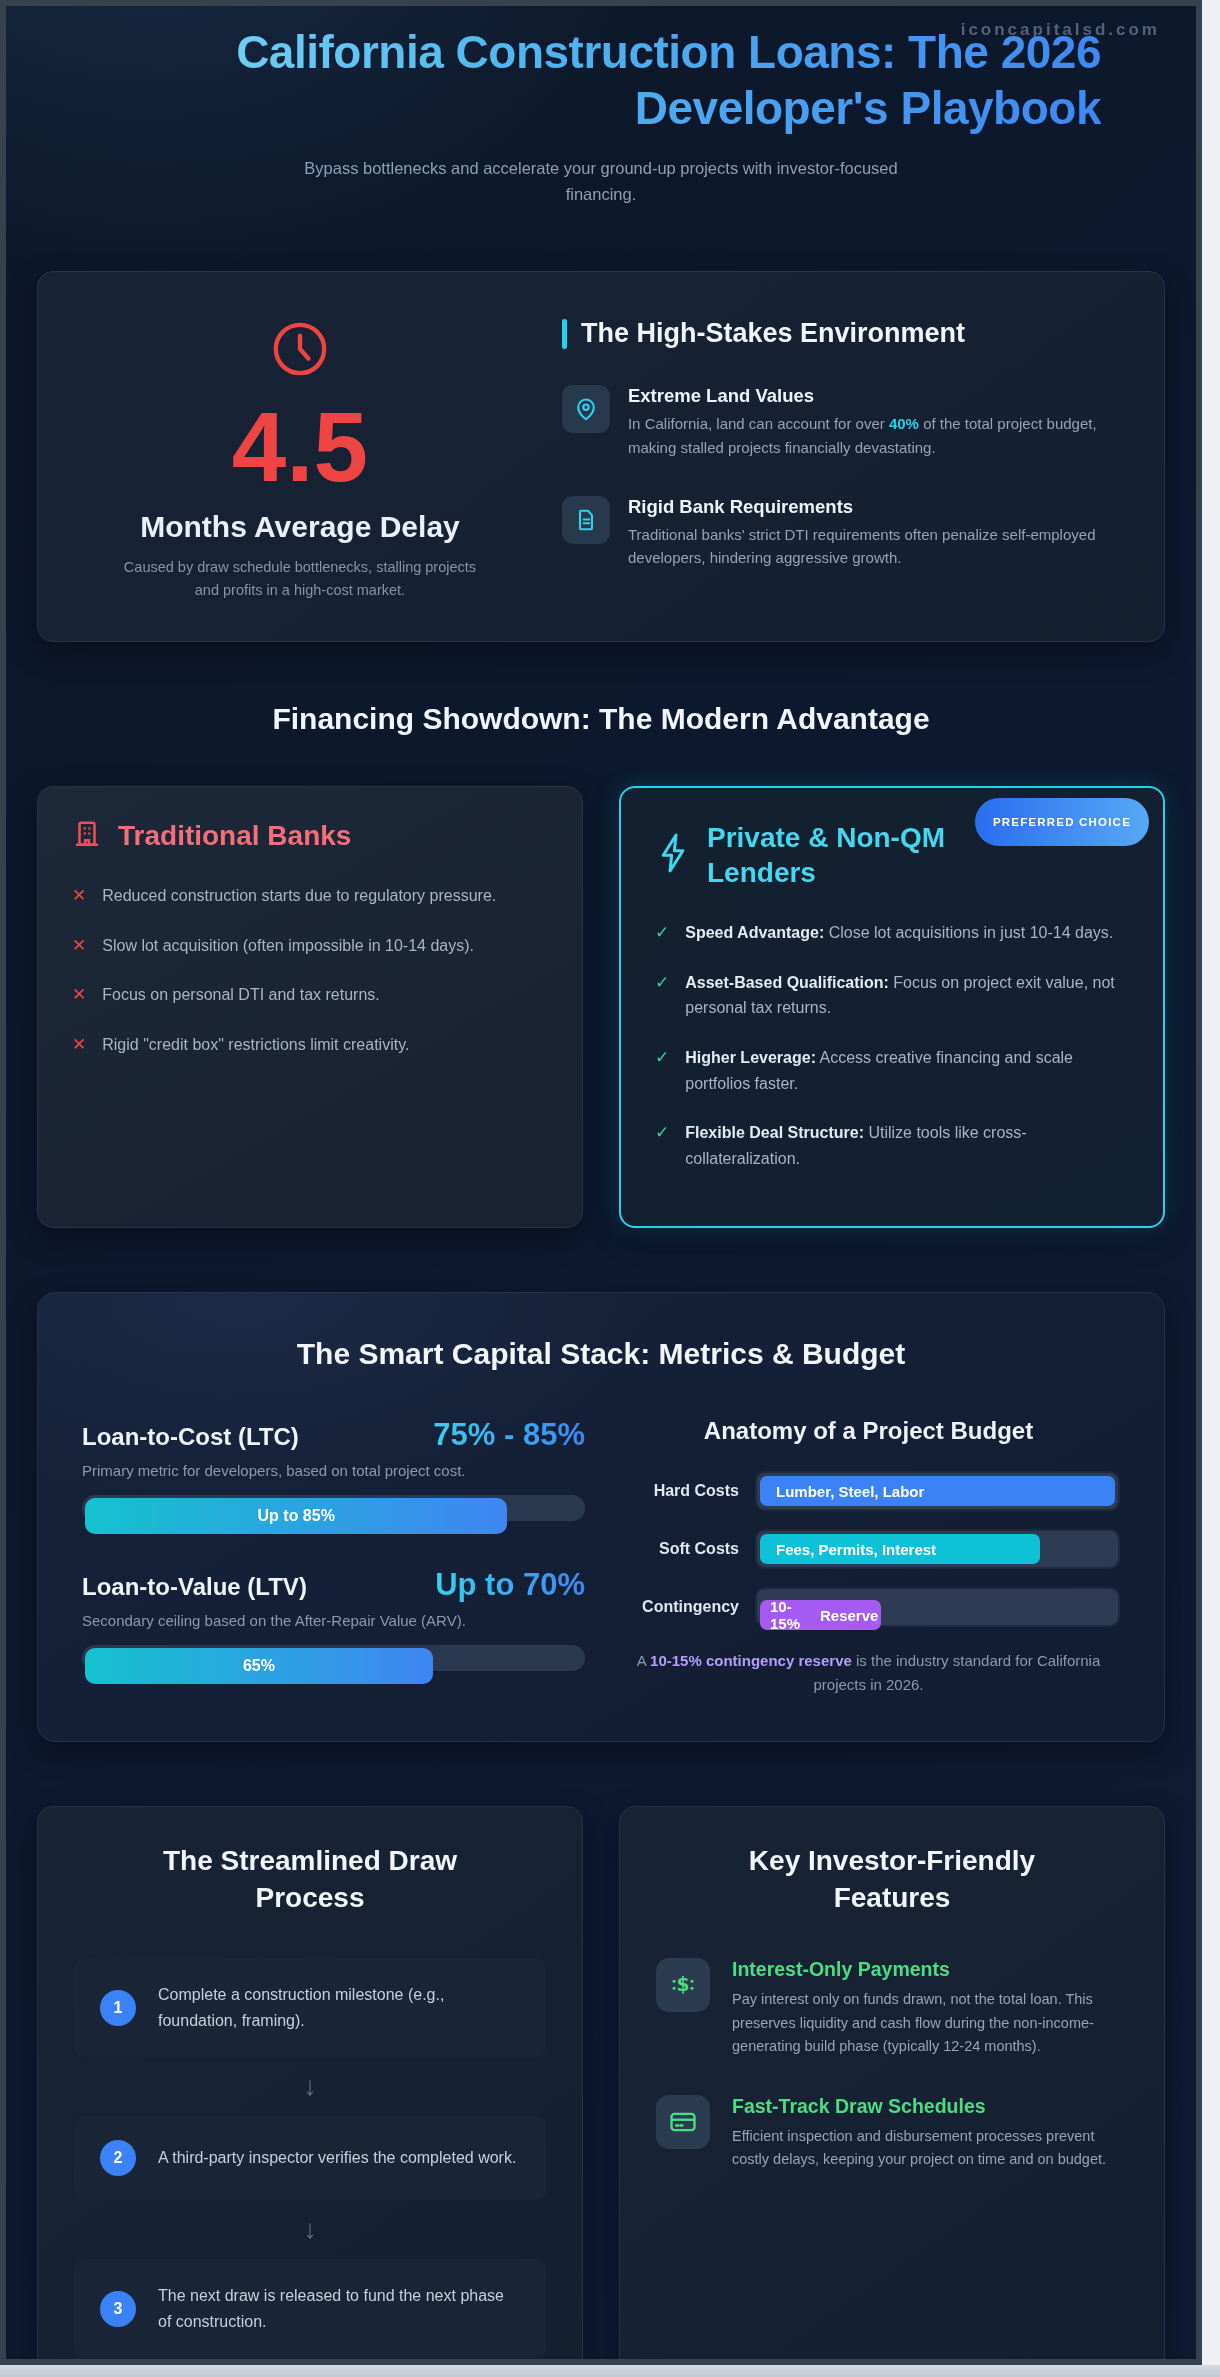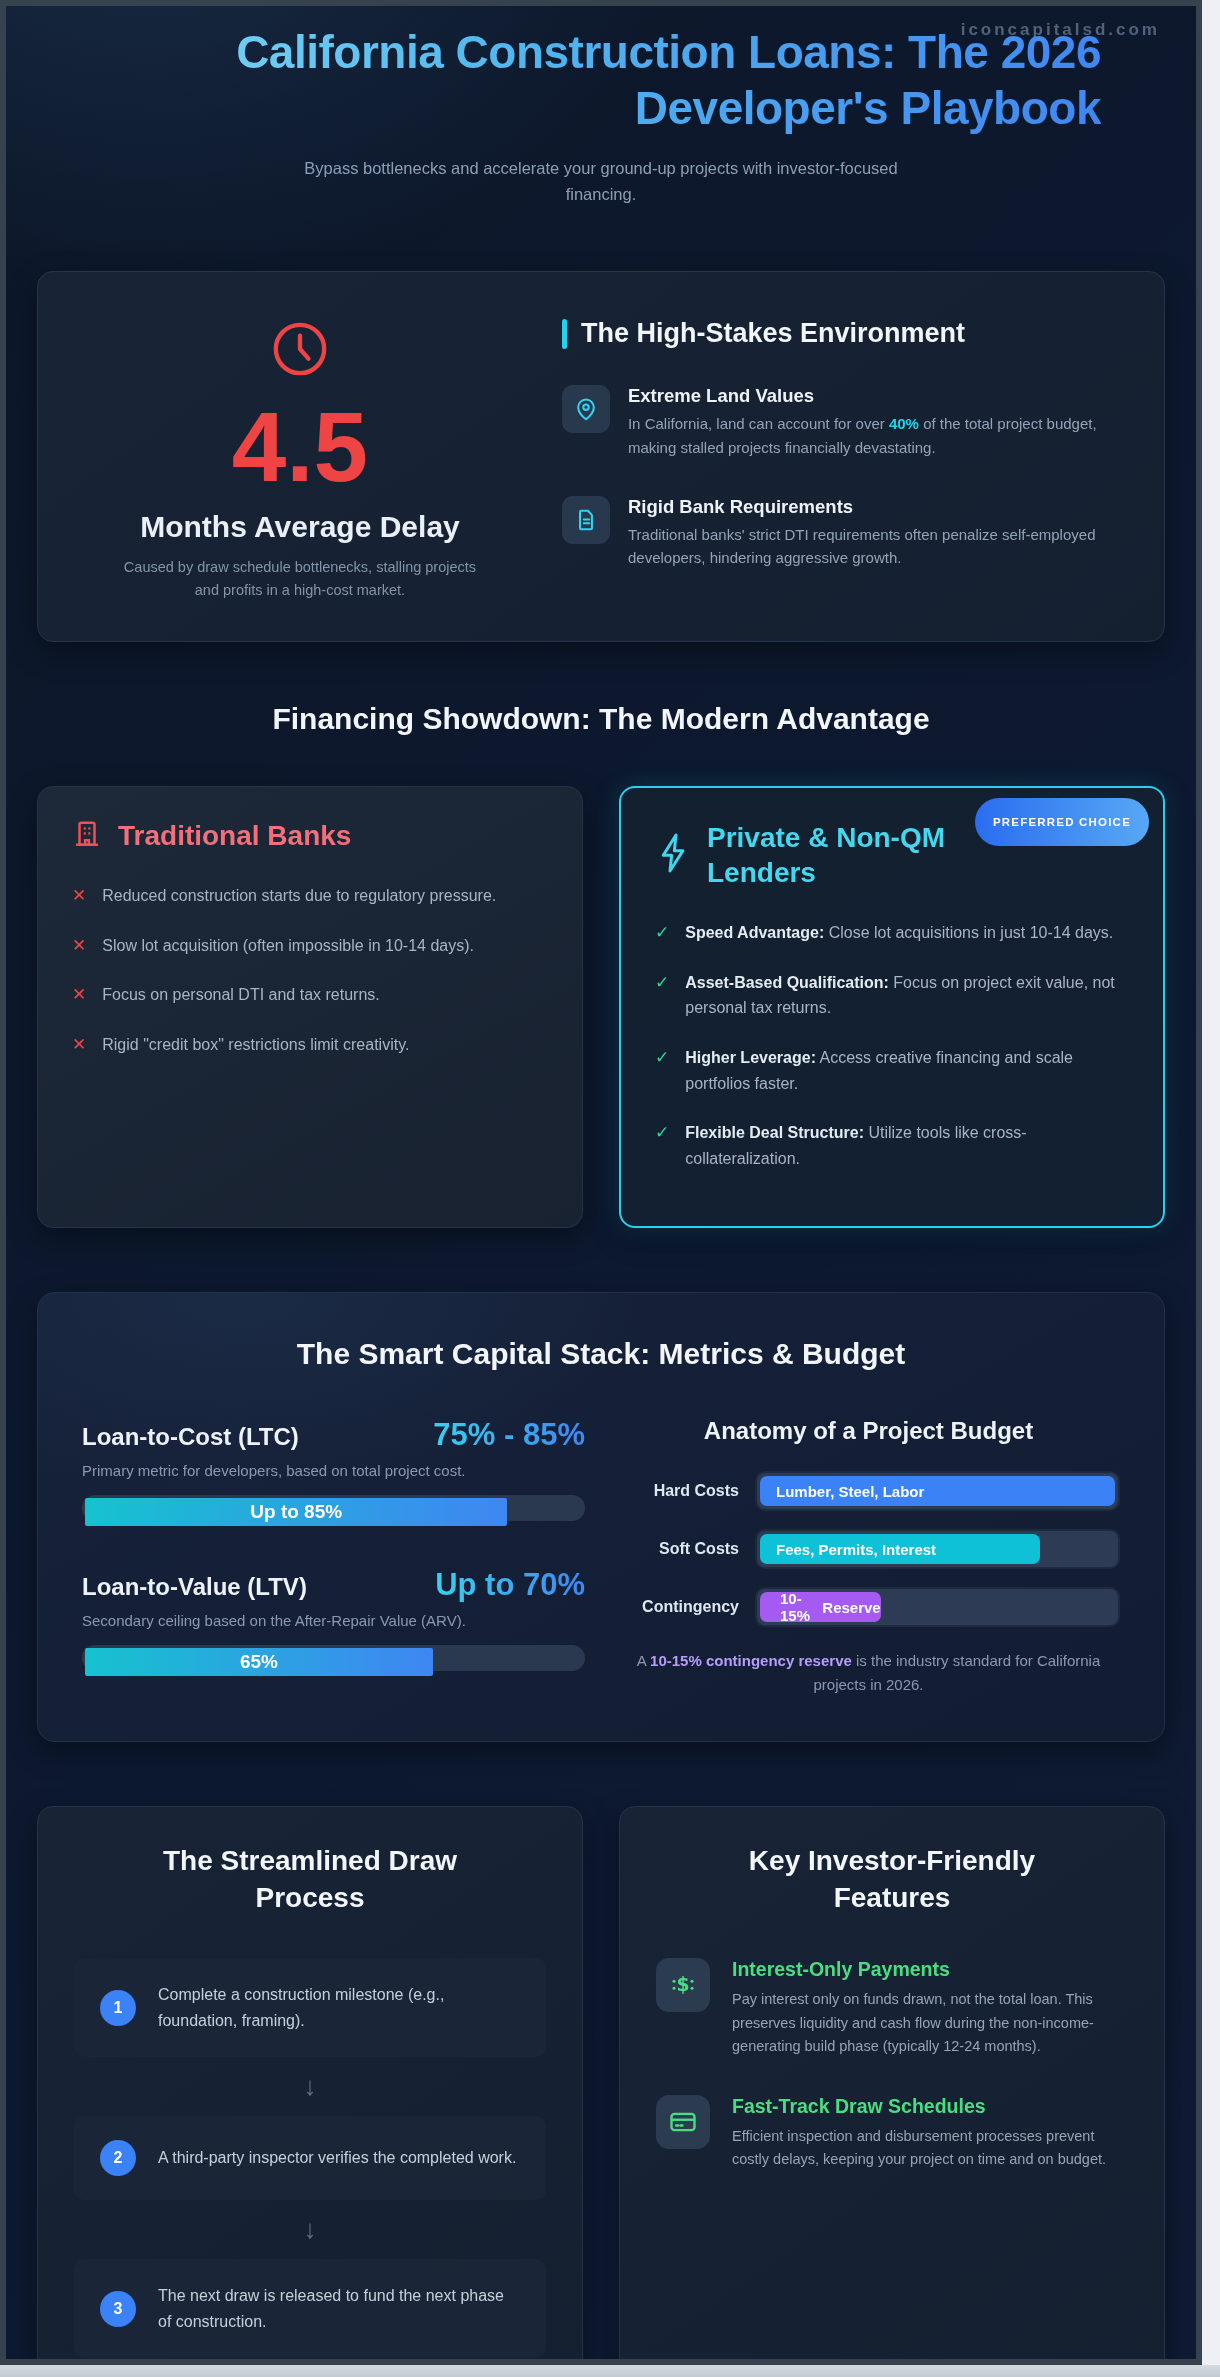--- a/index.html
+++ b/index.html
@@ -103,36 +103,36 @@
   .metric-head{ display:flex; align-items:baseline; justify-content:space-between; }
   .metric-head .lbl{ font-size:24px; font-weight:700; color:#eef3f9; }
   .metric-head .val{
     font-size:31px; font-weight:800;
     background:linear-gradient(90deg,#38d1ee,#3f86f2);
     -webkit-background-clip:text; background-clip:text; color:transparent;
   }
   .metric-cap{ font-size:15px; color:#8b99ad; margin-top:9px; }
   .track{ margin-top:16px; height:26px; border-radius:13px; background:#2b3950; padding:3px; }
   .fill{
-    height:28px; border-radius:2px;
+    height:36px; border-radius:10px;
     background:linear-gradient(90deg,#16c2cf,#3f86f2);
     display:flex; align-items:center; justify-content:center;
-    color:#fff; font-size:19px; font-weight:bold;
+    color:#fff; font-size:16px; font-weight:bold;
   }
   .metric + .metric{ margin-top:46px; }
 
   .budget h3{ text-align:center; font-size:24px; font-weight:700; color:#eef3f9; margin-bottom:26px; }
   .b-row{ display:flex; align-items:center; margin-top:18px; }
   .b-row .b-lbl{ width:122px; text-align:right; font-size:16px; font-weight:700; color:#dfe7f0; margin-right:16px; flex:none;}
   .b-track{ flex:1; height:40px; border-radius:10px; background:#2d3b55; border:2px solid #1e2a42; padding:3px; }
   .b-fill{
     height:30px; border-radius:7px; display:flex; align-items:center;
     color:#fff; font-size:15px; font-weight:bold; padding-left:16px; gap:10px;
   }
-  .b-fill.cont{ padding-left:20px; overflow:visible; }
+  .b-fill.cont{ padding-left:10px; overflow:visible;margin-top:8px; }
   .b-strong{ max-width:40px; line-height:1.15; display:inline-block; word-break:break-word; }
   .b-note{ margin:22px auto 0; max-width:520px; text-align:center; font-size:15px; line-height:1.6; color:#8b99ad; }
   .hl-purple{ color:#b79df8; font-weight:bold; }
 
   
   .bottom-grid{ margin-top:64px; display:grid; grid-template-columns:1fr 1fr; gap:36px; padding-bottom:34px;}
   .bottom-card{ padding:36px; min-height:524px; }
   .bottom-card h2{ text-align:center; font-size:28px; font-weight:800; color:#f2f6fb; line-height:1.3;
     margin:0 auto 42px; }
   .bottom-card h2.narrow{ max-width:350px;text-align:center; }

